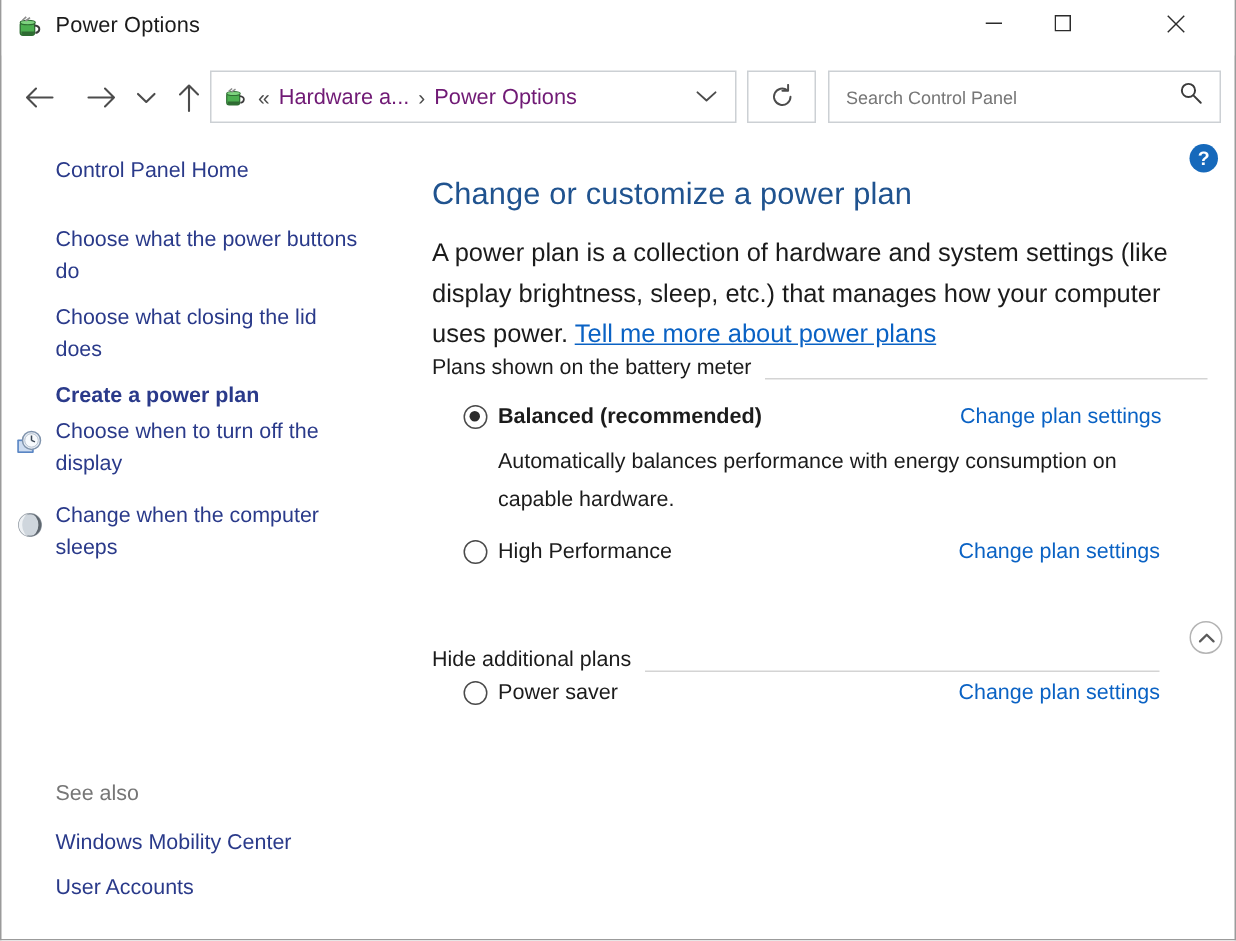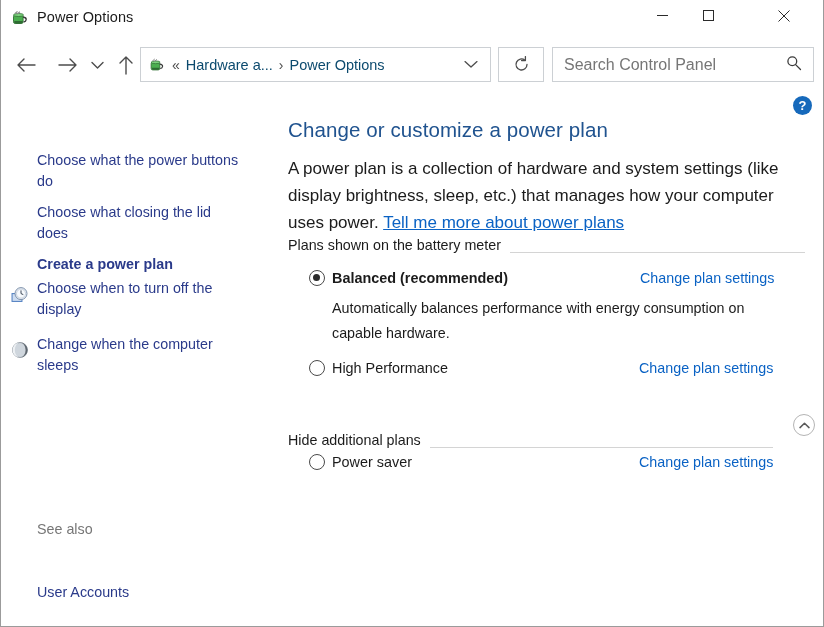--- a/index.html
+++ b/index.html
@@ -56,39 +56,39 @@
     position: absolute; left: 139px; top: 47px; width: 351px; height: 35px;
     border: 1px solid #ccd0d4; background: #ffffff;
     display: flex; align-items: center;
   }
   #crumb-icon { margin-left: 7px; width: 18px; height: 18px; flex: 0 0 18px; }
   .crumb-sep {
     color: #4c4c4c; font-size: 14px; margin: 0 6px;
     flex: 0 0 auto; user-select: none;
   }
   .crumb {
-    font-size: 14.5px; color: #0c4a6e; white-space: nowrap; cursor: default;
+    font-size: 14.5px; color: #701a75; white-space: nowrap; cursor: default;
   }
   #addr-chevron {
     margin-left: auto; margin-right: 12px; color: #4c4c4c; font-size: 13px;
   }
   #refresh-btn {
     position: absolute; left: 497px; top: 47px; width: 46px; height: 35px;
     border: 1px solid #ccd0d4; background: #fff;
     display: flex; align-items: center; justify-content: center;
     color: #4c4c4c; cursor: default;
   }
   #searchbox {
     position: absolute; left: 551px; top: 47px; width: 262px; height: 35px;
     border: 1px solid #ccd0d4; background: #ffffff;
     display: flex; align-items: center;
   }
   #search-input {
     border: 0; outline: 0; background: transparent;
-    font-family: "Liberation Sans", sans-serif; font-size: 16px;
+    font-family: "Liberation Sans", sans-serif; font-size: 12px;
     color: #0f766e; margin-left: 9px; width: 205px;
   }
   #search-input::placeholder { color: #767676; opacity: 1; }
   #search-icon { margin-left: auto; margin-right: 11px; color: #3b3b3b; }
 
   
   #content { position: absolute; left: 0; top: 92px; width: 822px; height: 534px; }
 
   #helpbtn {
     position: absolute; right: 11px; top: 4px; width: 19px; height: 19px;
@@ -259,20 +259,21 @@
       </svg>
     </span>
   </div>
 
   <div id="content">
 
     <div id="helpbtn">?</div>
 
     <div id="sidebar">
 
+      <div class="side-link" style="top:12px;">Control Panel Home</div>
 
       <div class="side-link" style="top:110px;">Choose what closing the lid does</div>
 
       <div class="side-link" style="top:58px;">Choose what the power buttons do</div>
 
       <div class="side-link" style="top:162px;font-weight:bold;">Create a power plan</div>
 
       <span class="side-icon" style="top:194px;">
         <svg width="20" height="20" viewBox="0 0 20 20">
           <rect x="1.5" y="7" width="11" height="9" rx="0.6" fill="#5a86c4"></rect>
@@ -289,20 +290,21 @@
         <svg width="20" height="20" viewBox="0 0 20 20">
           <circle cx="10" cy="10" r="7.5" fill="#cfd6dd" stroke="#8d969f" stroke-width="0.9"></circle>
           <path d="M10 2.5 a7.5 7.5 0 0 1 0 15 a5.6 7.5 0 0 0 0 -15 z" fill="#5e666e"></path>
           <path d="M10 2.5 a7.5 7.5 0 0 0 0 15 a5.2 7.5 0 0 1 0 -15 z" fill="#eef1f4"></path>
         </svg>
       </span>
       <div class="side-link" style="top:242px;">Change when the computer sleeps</div>
 
       <div id="see-also-label">See also</div>
 
+      <div class="side-link" style="top:460px;">Windows Mobility Center</div>
 
       <div class="side-link" style="top:490px;">User Accounts</div>
     </div>
 
     <div id="main">
 
       <div id="page-title">Change or customize a power plan</div>
 
       <div id="page-desc">
         <span>A power plan is a collection of hardware and system settings (like display brightness, sleep, etc.) that manages how your computer uses power. </span><a href="#">Tell me more about power plans</a>

